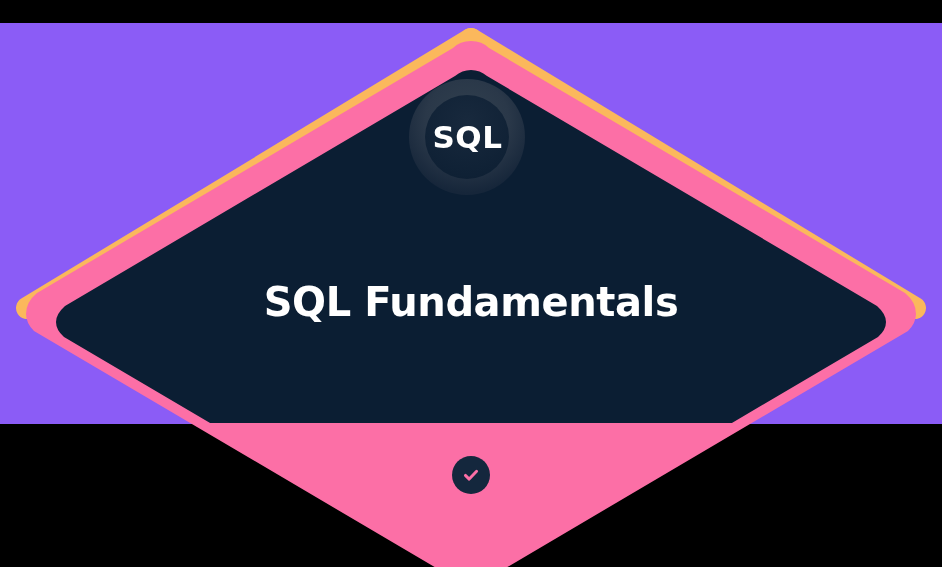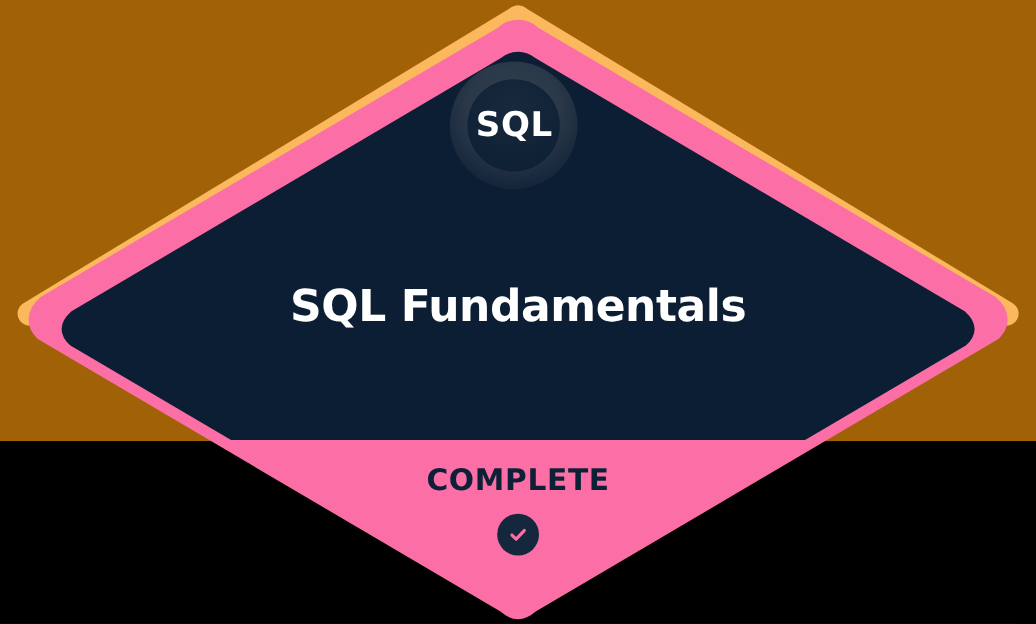--- a/index.html
+++ b/index.html
@@ -12,21 +12,22 @@
     width: 942px;
     height: 567px;
     overflow: hidden;
     font-family: "DejaVu Sans", sans-serif;
   }
 
   #badge-root {
     position: relative;
     width: 942px;
     height: 401px;
-    background: #a16207;
+    background: #8b5cf6;
+    margin-top: 23px;
   }
 
   
   #badge-shapes {
     position: absolute;
     top: 0;
     left: 0;
     width: 942px;
     height: 567px;
     display: block;
@@ -179,21 +180,20 @@
   <div id="badge-overlay">
 
     <div id="sql-emblem">
       <span id="sql-emblem-label">SQL</span>
     </div>
 
     <div id="track-title">SQL Fundamentals</div>
 
     <div id="completion-block">
       <div id="completion-status">
-        <span class="status-line">COMPLETE</span>
       </div>
       <div id="completion-check-badge">
         <svg width="22" height="22" viewBox="0 0 22 22">
           <path d="M 5.4 11.4 L 9.2 15.1 L 16.6 7.3" fill="none" stroke="#FC6FA6" stroke-width="2.9" stroke-linecap="round" stroke-linejoin="round"></path>
         </svg>
       </div>
     </div>
 
   </div>
 </div>

